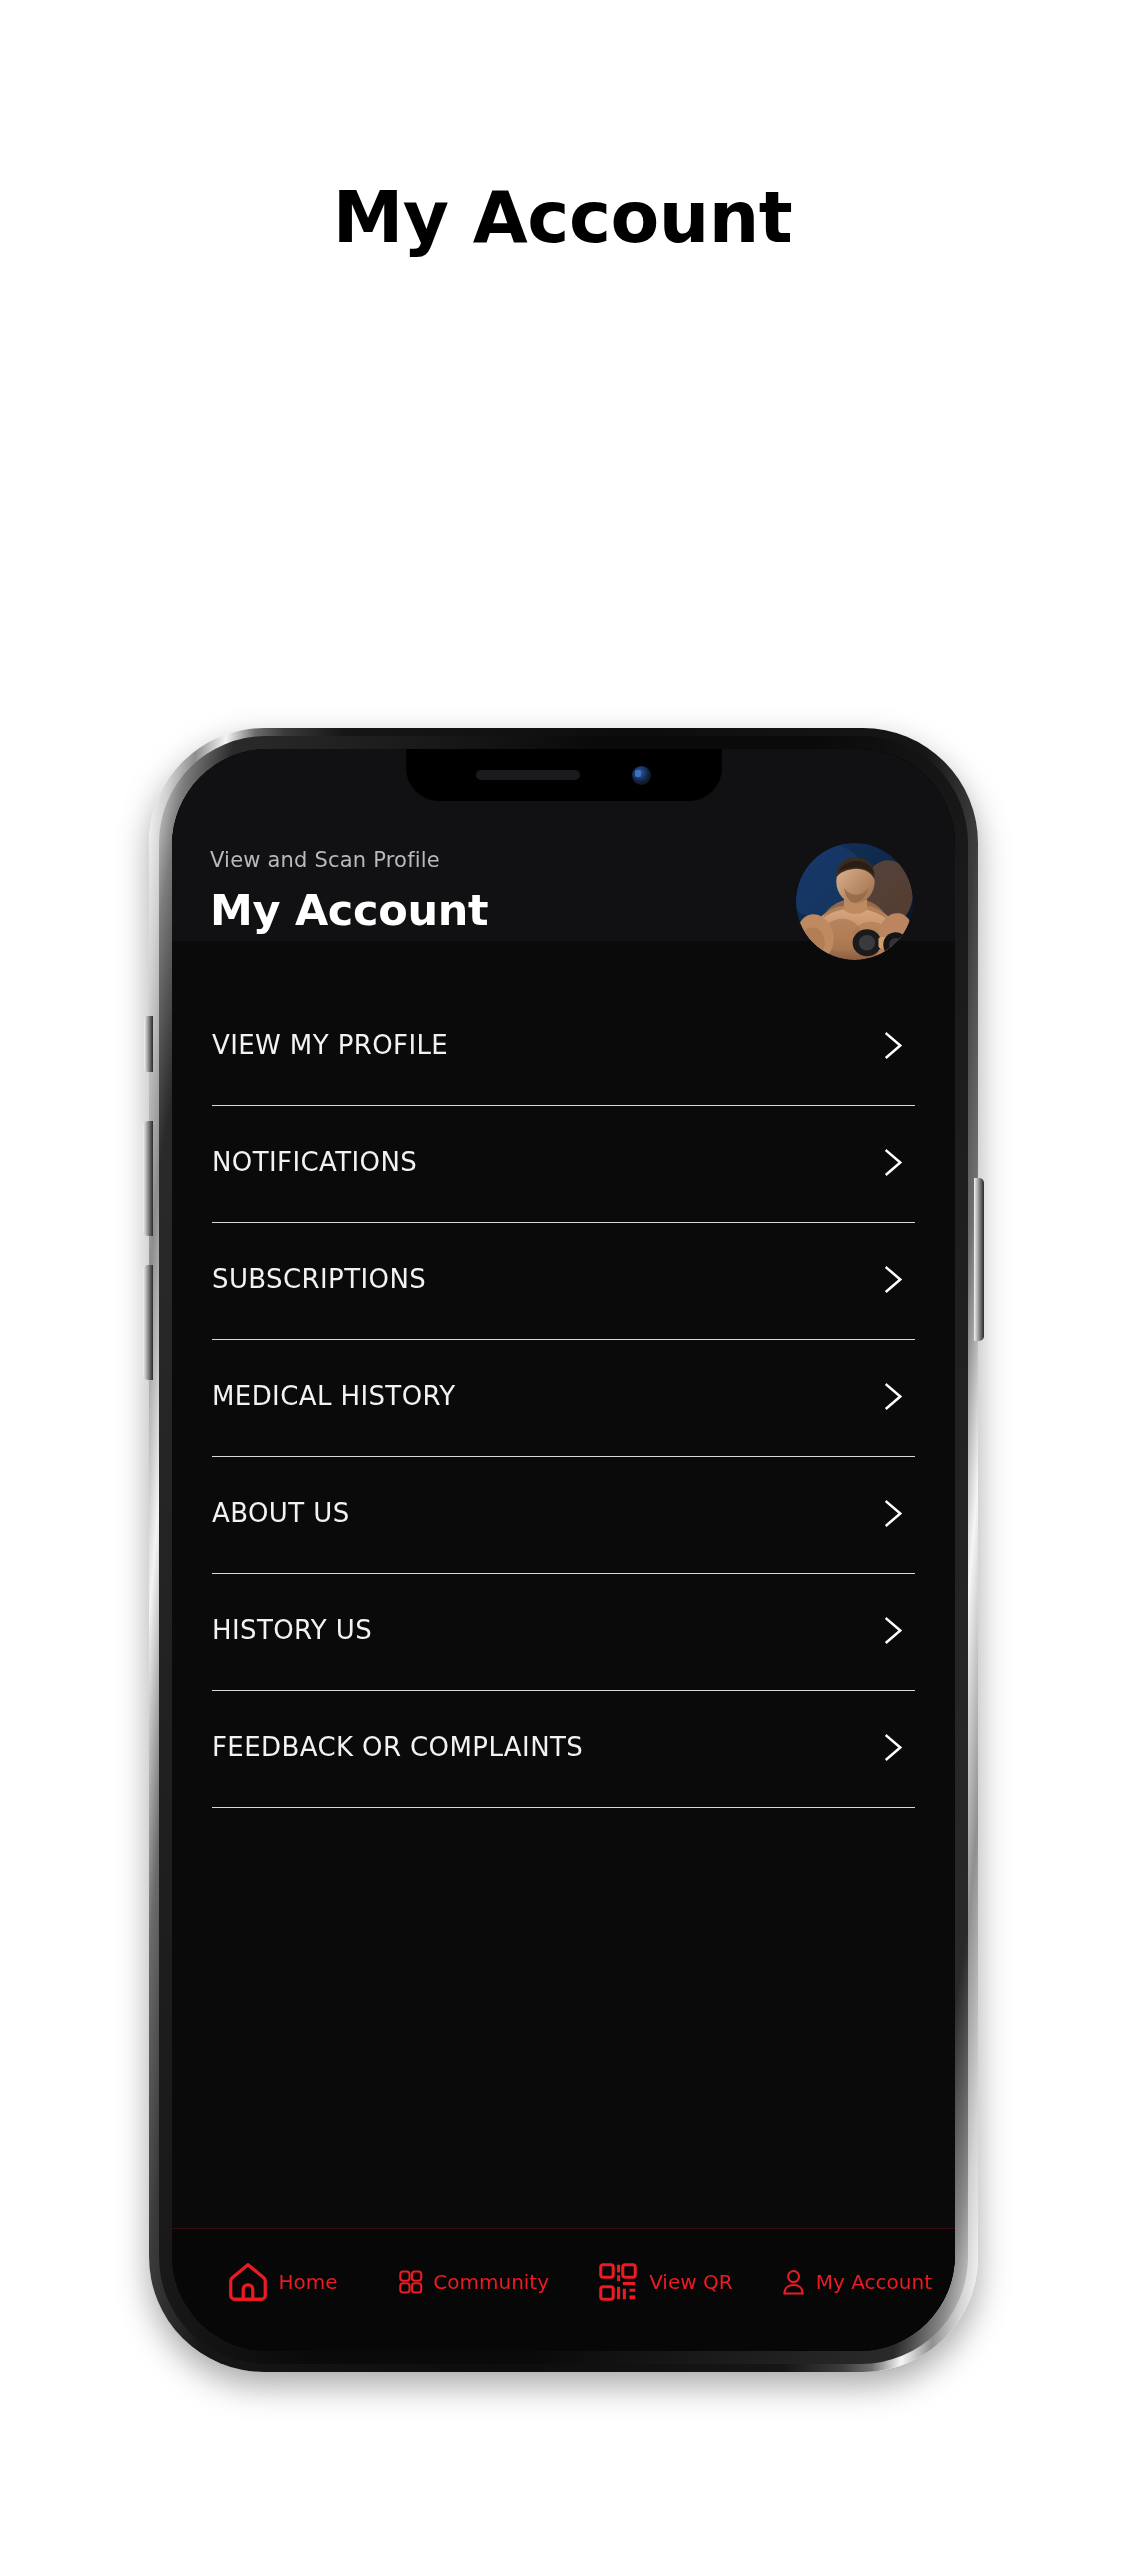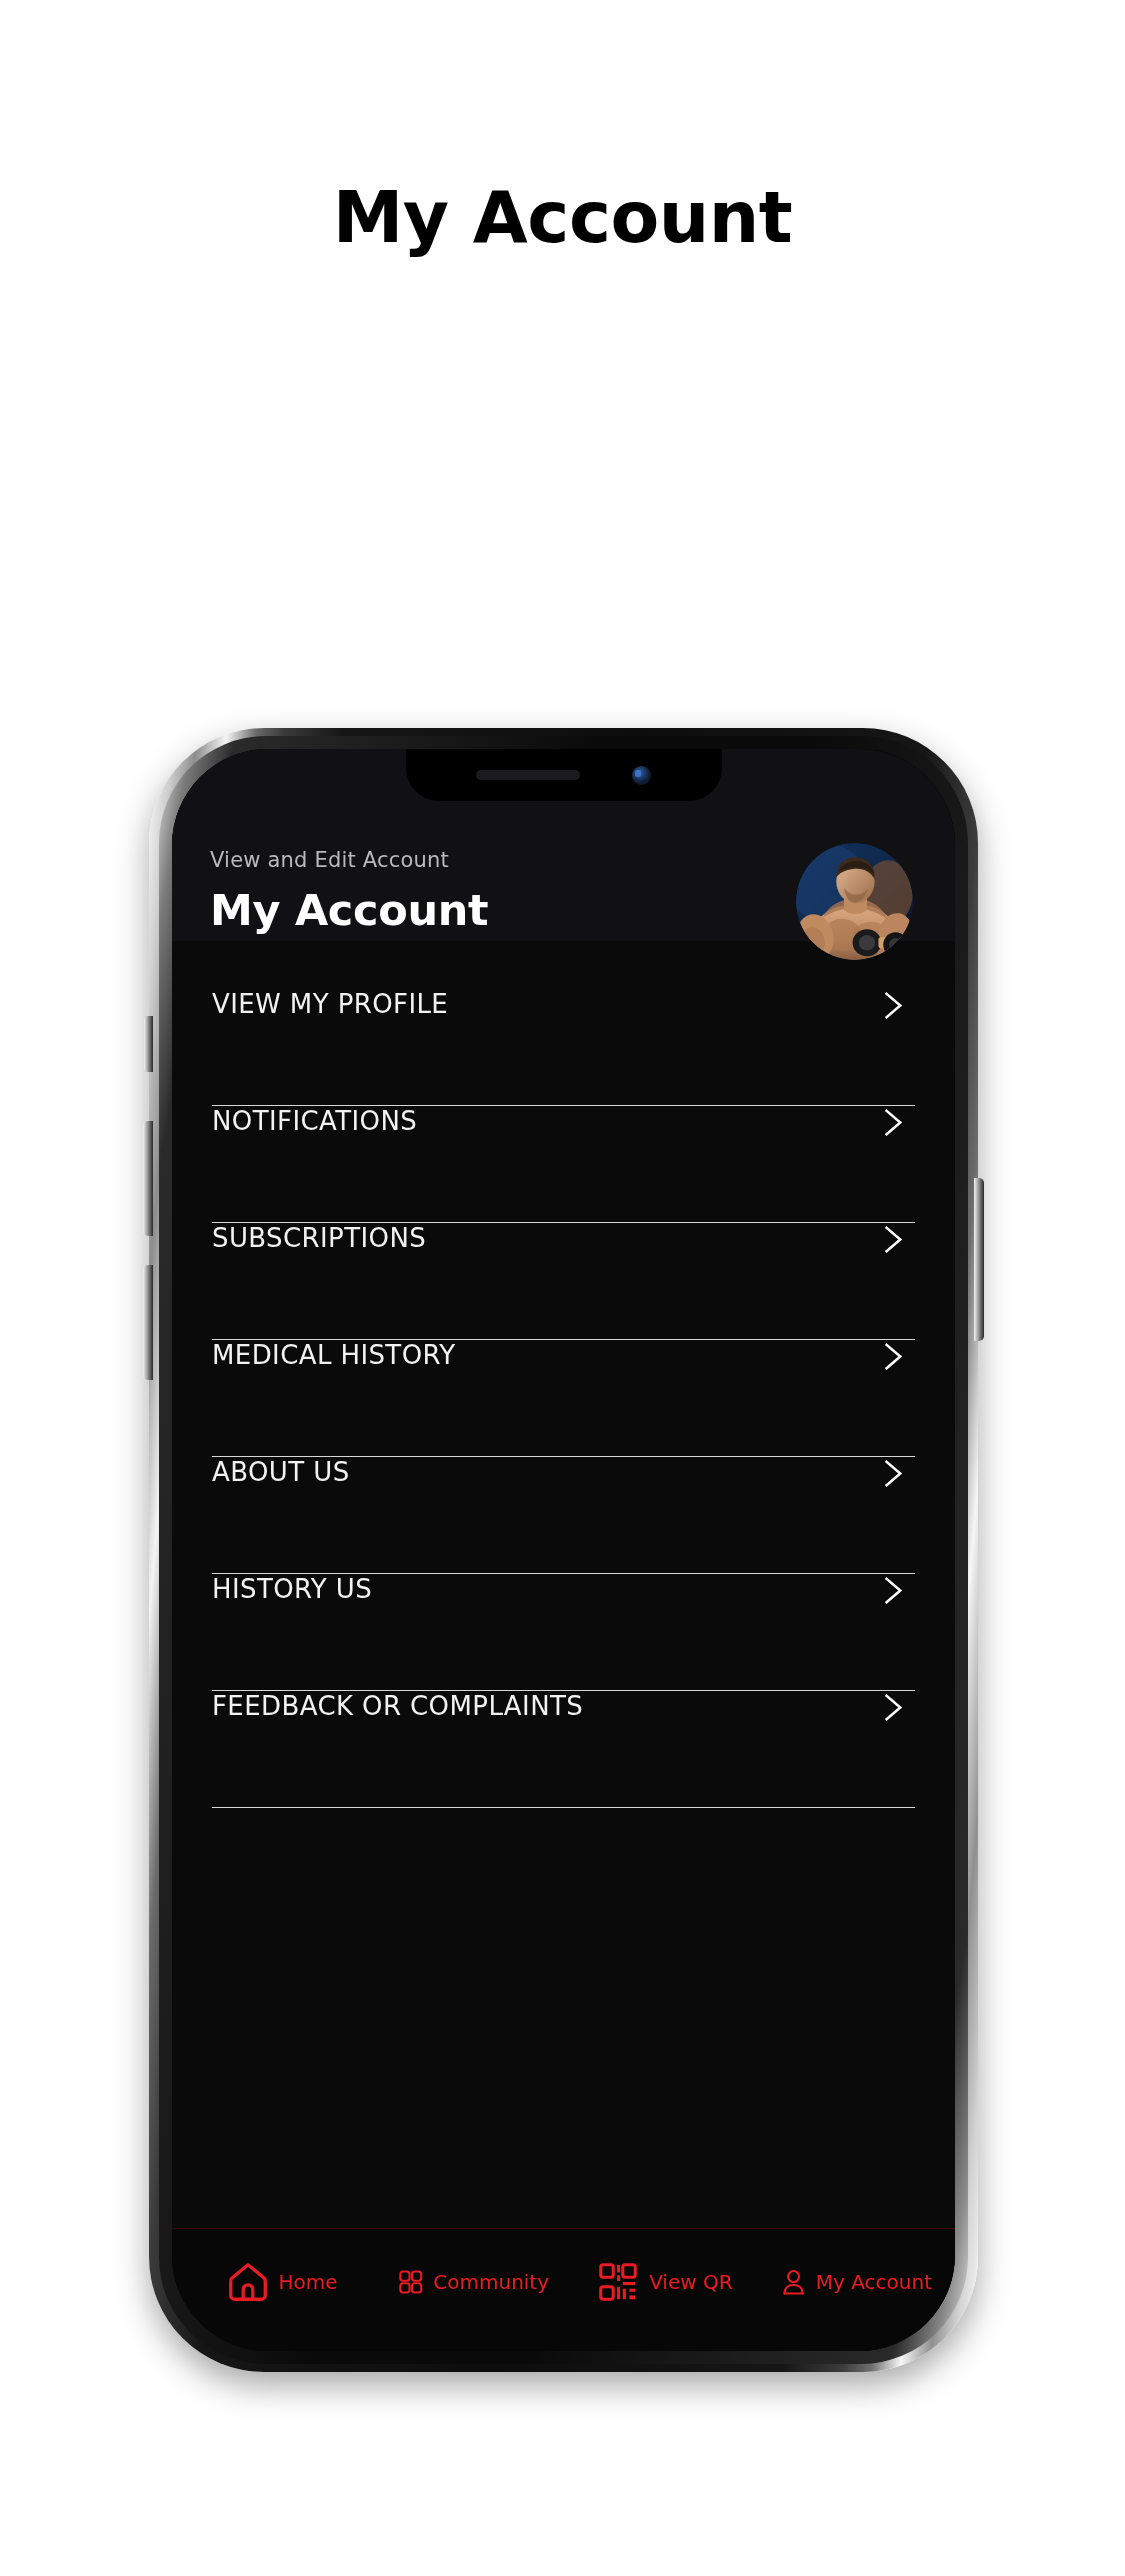--- a/index.html
+++ b/index.html
@@ -214,20 +214,21 @@
   
   .menu {
     flex: 1 1 auto;
     background: #0a0a0b;
     padding: 48px 40px 0 40px;
     box-sizing: border-box;
   }
   .menu-item {
     height: 117px;
     display: flex;
+    align-items: center;
     justify-content: space-between;
     border-bottom: 1.9px solid #d8d8d8;
     box-sizing: border-box;
     padding-bottom: 3.8px;
     cursor: pointer;
   }
   .menu-label {
     font-family: "DejaVu Sans", sans-serif;
     font-size: 26px;
     color: #f2f2f2;
@@ -292,21 +293,21 @@
   <div class="device-inner">
     <div class="screen">
 
       <div class="glow-top"></div>
       <div class="glow-bottom"></div>
 
       <div class="app">
 
         <div class="app-header">
           <div class="header-text">
-            <div class="header-sub">View and Edit Account</div>
+            <div class="header-sub">View and Scan Profile</div>
             <div class="header-title">My Account</div>
           </div>
 
           <div class="avatar">
             <svg viewBox="0 0 122 122" xmlns="http://www.w3.org/2000/svg">
               <defs>
                 <clipPath id="acirc">
                     <circle cx="61" cy="61" r="61"></circle>
                   </clipPath>
                 <linearGradient id="bgblue" x1="0" y1="0" x2="1" y2="1">

